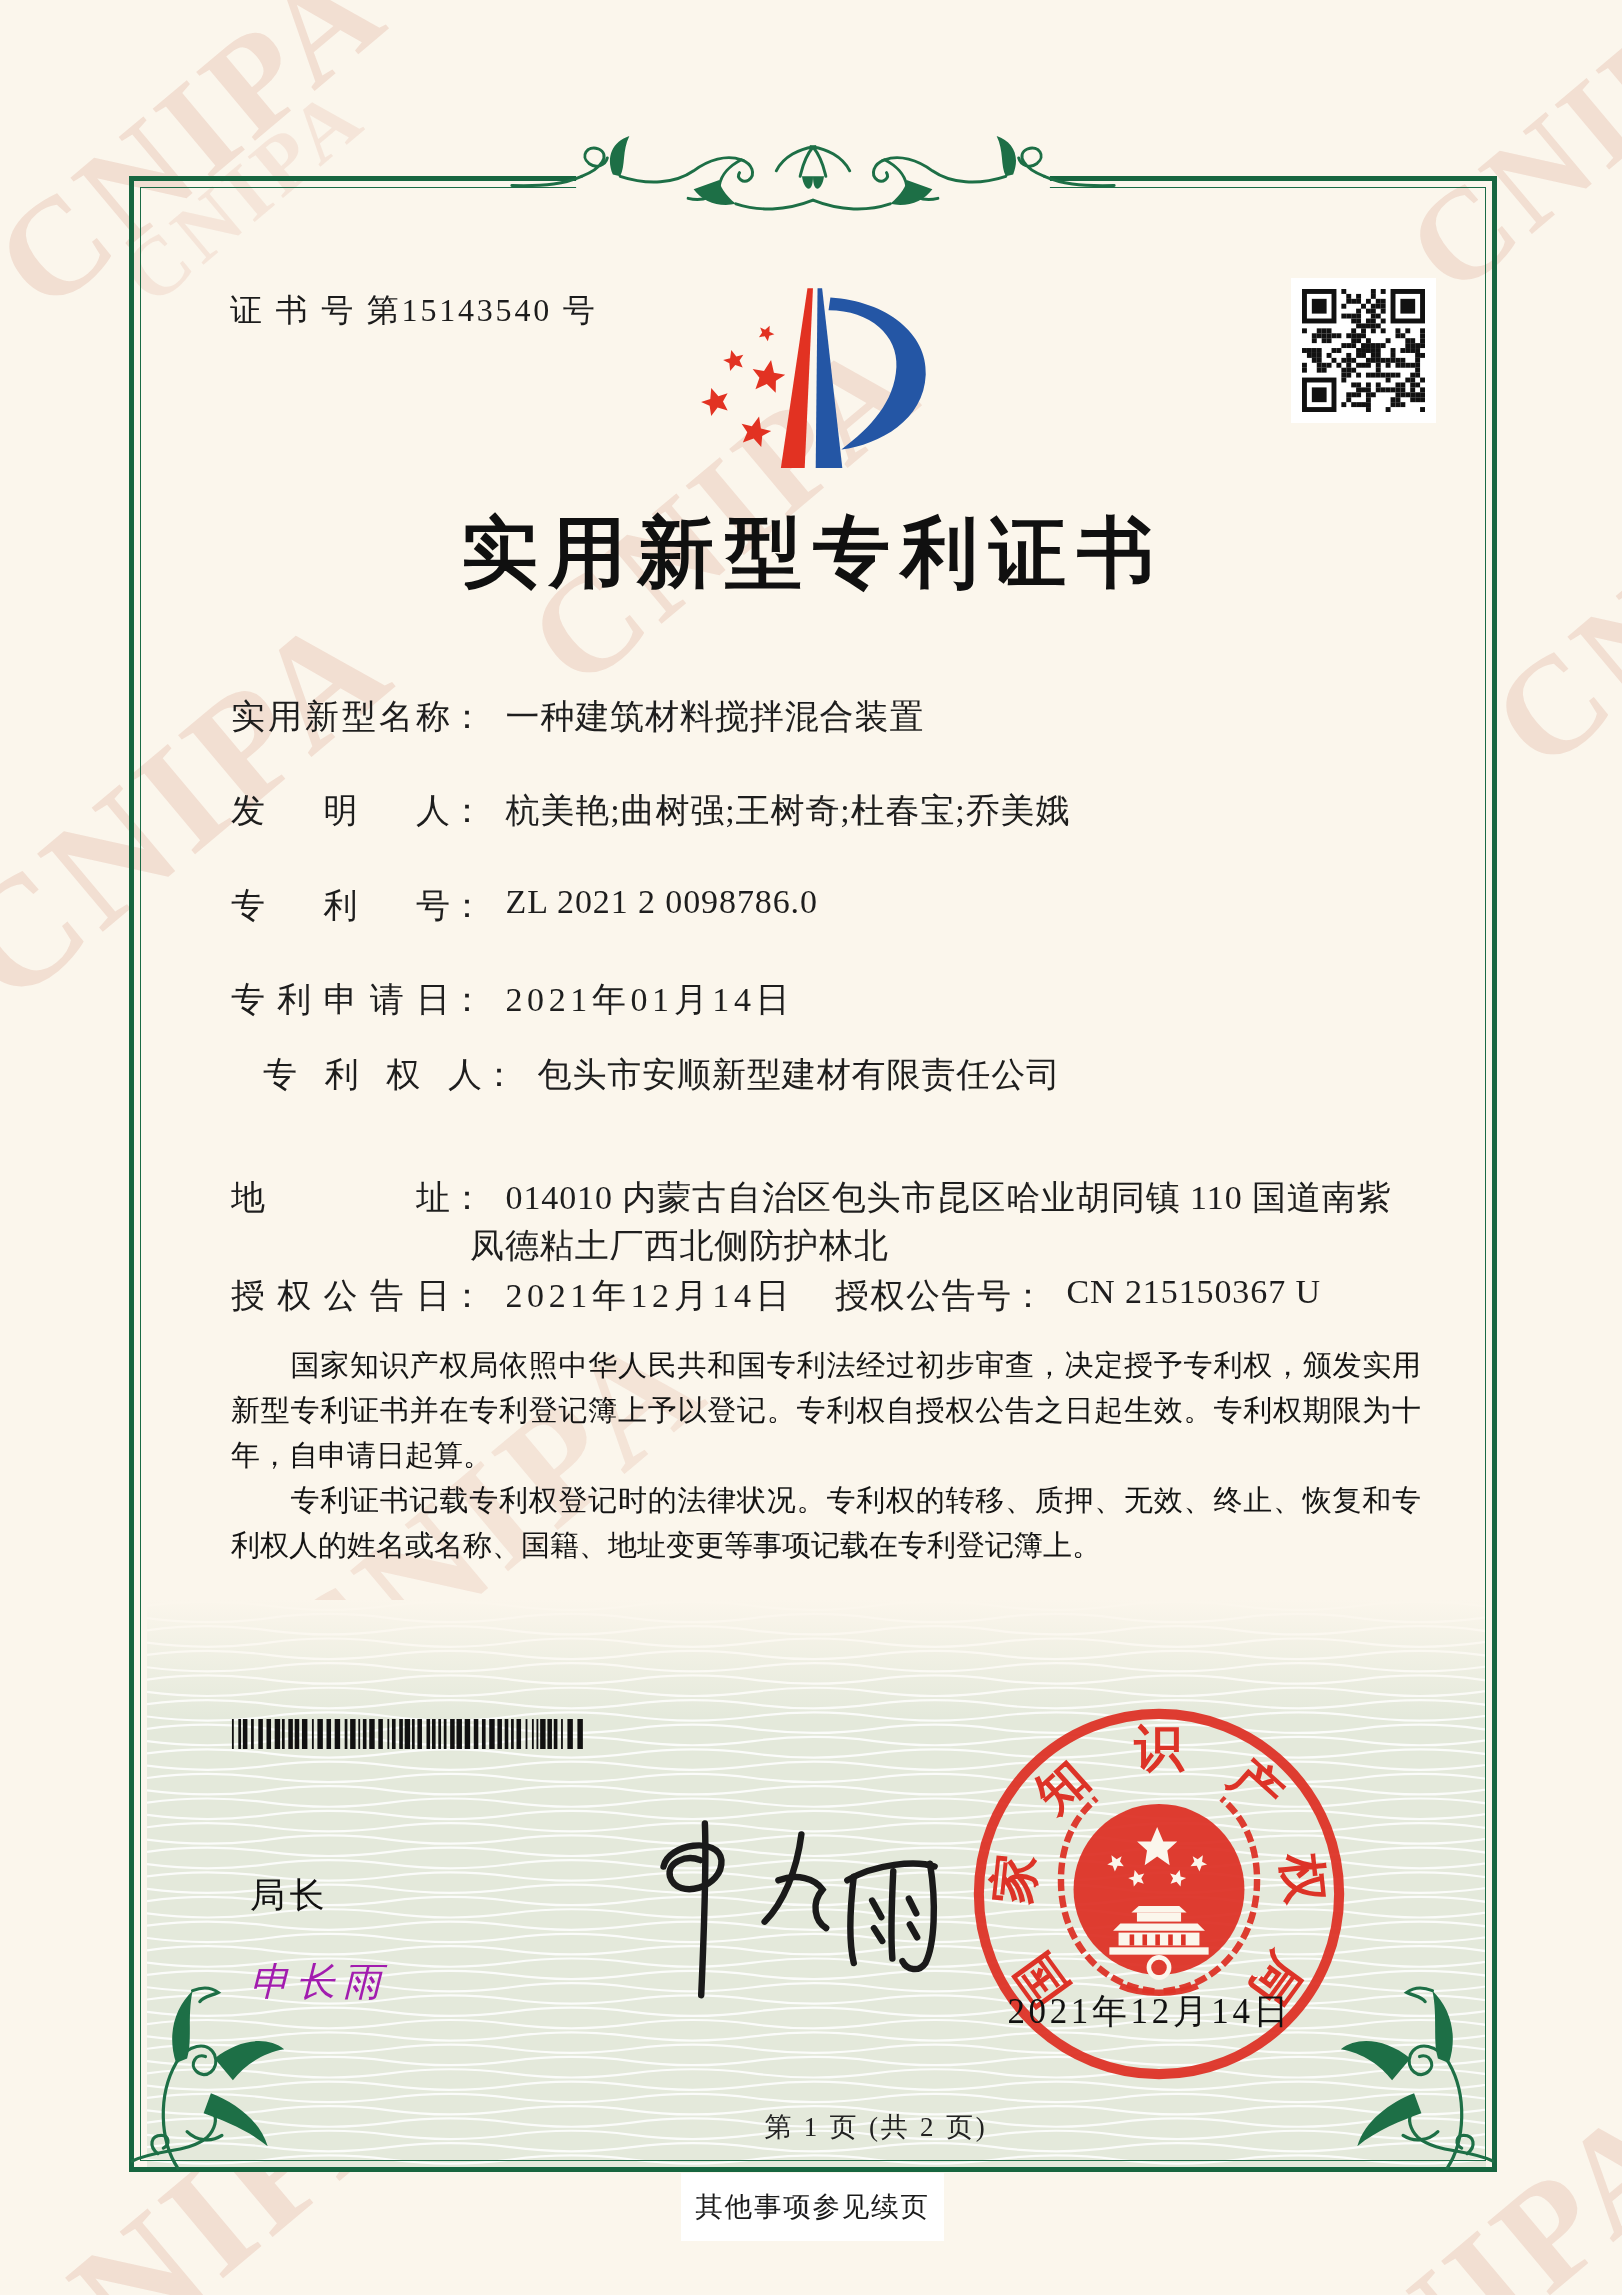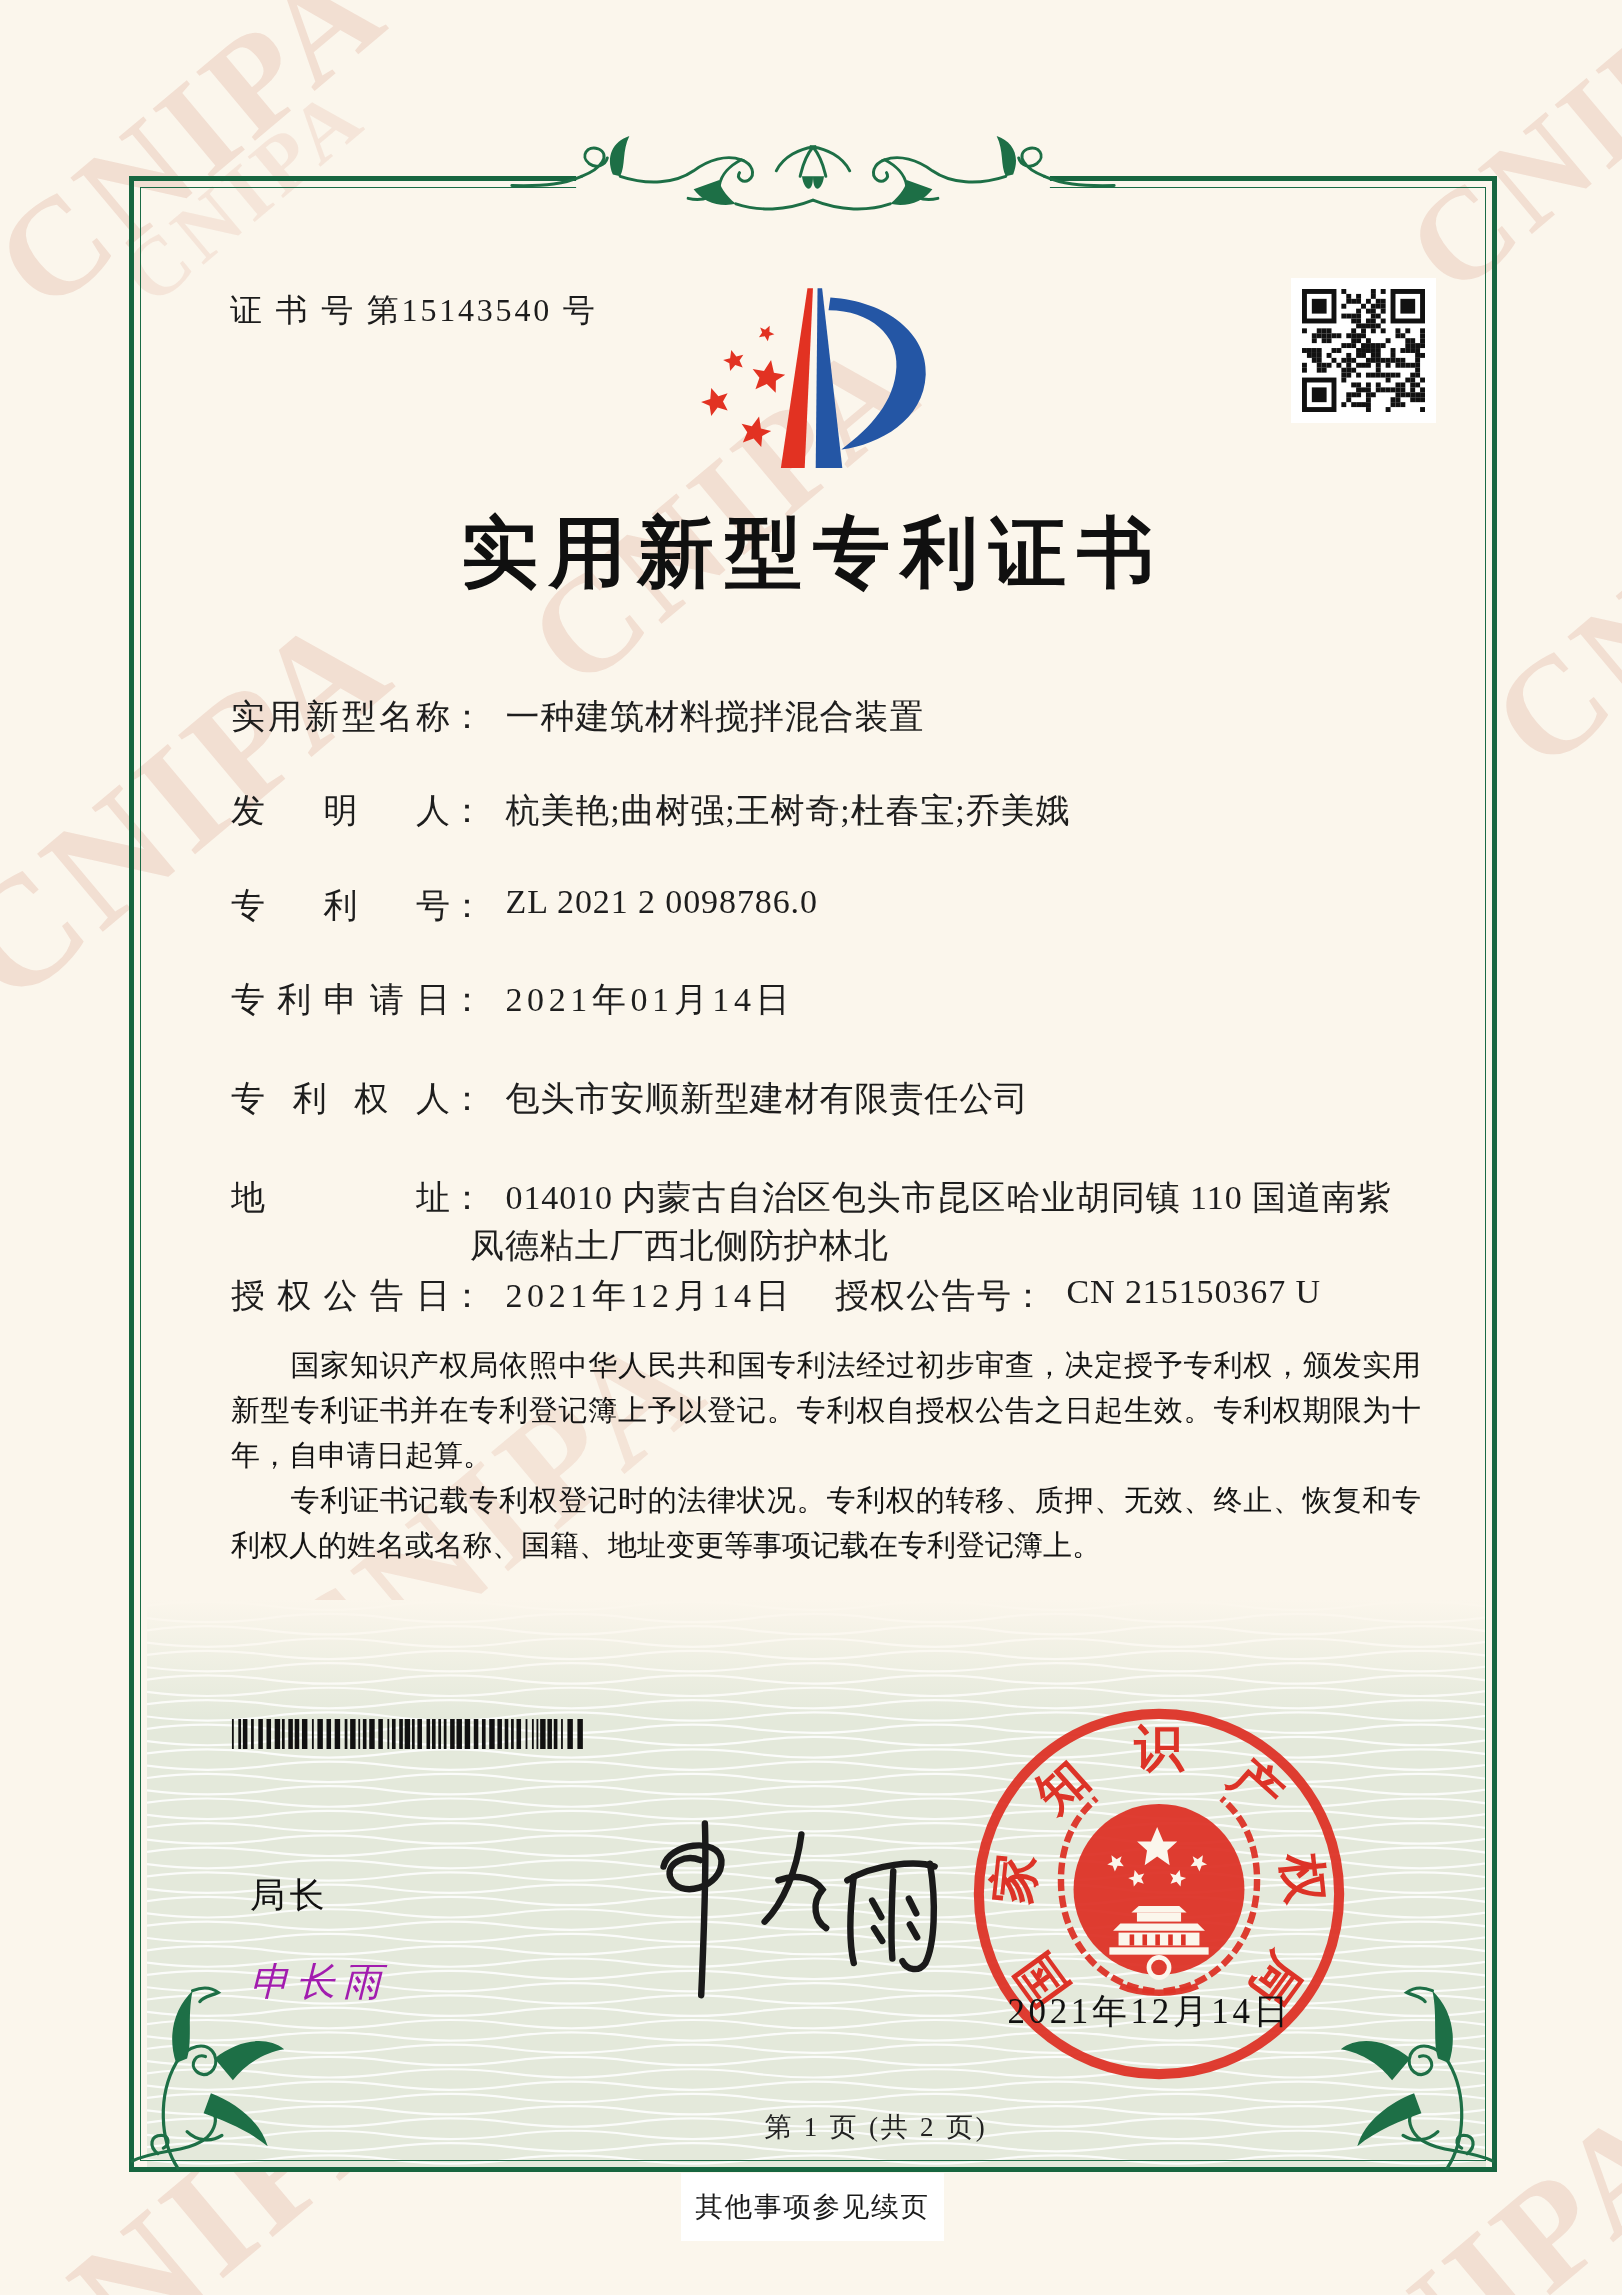--- a/index.html
+++ b/index.html
@@ -424,21 +424,21 @@
     <span class="fvalue">杭美艳;曲树强;王树奇;杜春宝;乔美娥</span>
   </div>
   <div class="frow" style="top:883px;">
     <span class="flabel">专利号</span><span class="fcolon">：</span>
     <span class="fvalue">ZL 2021 2 0098786.0</span>
   </div>
   <div class="frow" style="top:977px;">
     <span class="flabel">专利申请日</span><span class="fcolon">：</span>
     <span class="fvalue date">2021年01月14日</span>
   </div>
-  <div class="frow" style="top:1076px;">
+  <div class="frow" style="top:1052px;margin-left:32px;">
     <span class="flabel">专利权人</span><span class="fcolon">：</span>
     <span class="fvalue">包头市安顺新型建材有限责任公司</span>
   </div>
   <div class="frow" style="top:1175px;">
     <span class="flabel">地址</span><span class="fcolon">：</span>
     <span class="fvalue">014010 内蒙古自治区包头市昆区哈业胡同镇 110 国道南紫</span>
   </div>
   <div class="frow" style="top:1223px;left:464px;">
     <span class="fvalue" style="margin-left:6px;">凤德粘土厂西北侧防护林北</span>
   </div>

